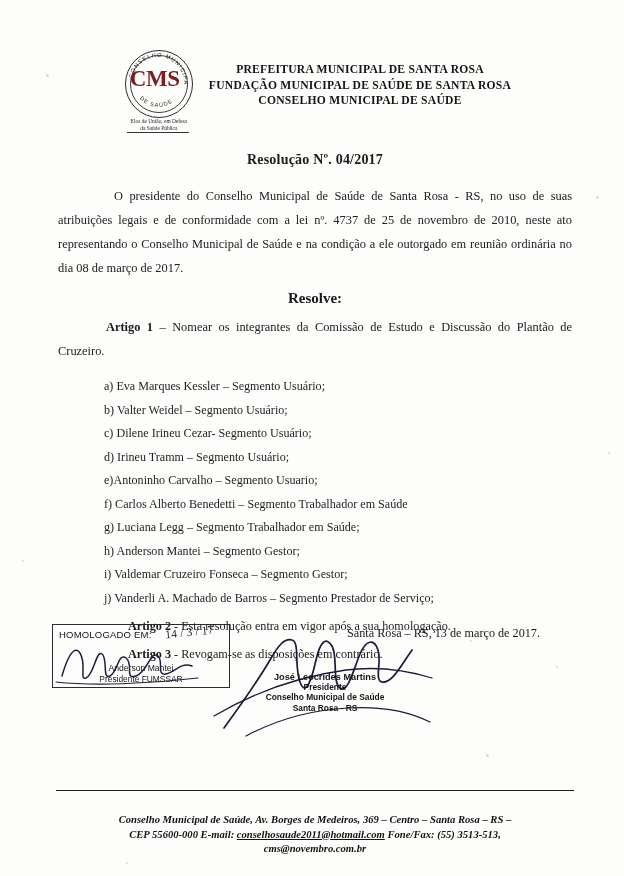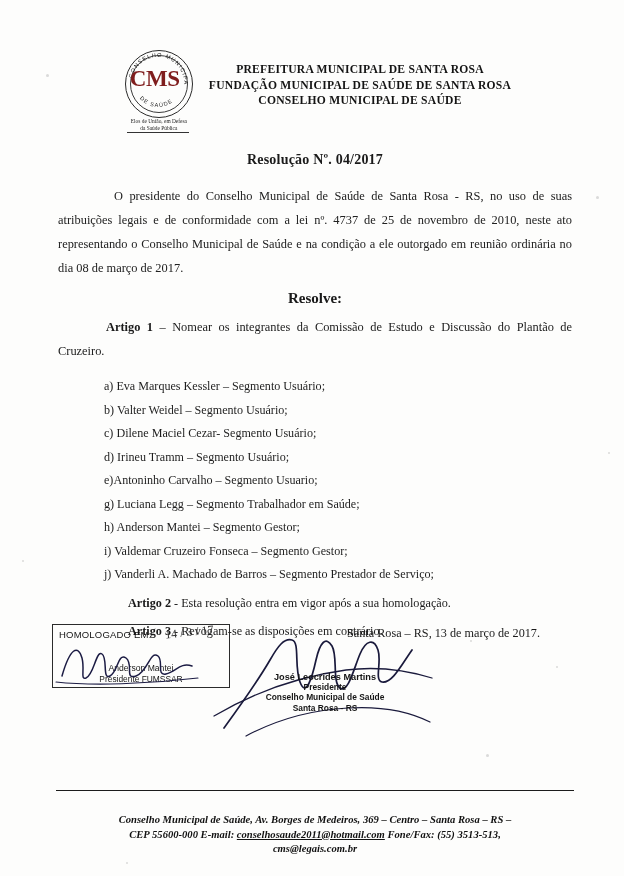--- a/index.html
+++ b/index.html
@@ -316,23 +316,24 @@
 
     <div class="resolve">Resolve:</div>
 
     <p class="artigo1">
       <b>Artigo 1</b><span> – Nomear os integrantes da Comissão de Estudo e Discussão do Plantão de Cruzeiro.</span>
     </p>
 
     <ul class="members">
       <li>a) Eva Marques Kessler – Segmento Usuário;</li>
       <li>b) Valter Weidel – Segmento Usuário;</li>
-      <li>c) Dilene Maciel Cezar- Segmento Usuário;</li>
+      <li>c) Dilene Irineu Cezar- Segmento Usuário;</li>
       <li>d) Irineu Tramm – Segmento Usuário;</li>
       <li>e)Antoninho Carvalho – Segmento Usuario;</li>
+      <li>f) Carlos Alberto Benedetti – Segmento Trabalhador em Saúde</li>
       <li>g) Luciana Legg – Segmento Trabalhador em Saúde;</li>
       <li>h) Anderson Mantei – Segmento Gestor;</li>
       <li>i) Valdemar Cruzeiro Fonseca – Segmento Gestor;</li>
       <li>j) Vanderli A. Machado de Barros – Segmento Prestador de Serviço;</li>
     </ul>
 
     <div class="artigo-line">
       <b>Artigo 2</b><span> - Esta resolução entra em vigor após a sua homologação.</span>
     </div>
     <div class="artigo-line">
@@ -366,16 +367,16 @@
       <div class="sig-name">José Leocrides Martins</div>
       <div class="sig-role">Presidente</div>
       <div class="sig-role">Conselho Municipal de Saúde</div>
       <div class="sig-role">Santa Rosa - RS</div>
     </div>
   </div>
 
   <div class="footer">
     <div>Conselho Municipal de Saúde, Av. Borges de Medeiros, 369 – Centro – Santa Rosa – RS –</div>
     <div><span>CEP 55600-000 E-mail: </span><u>conselhosaude2011@hotmail.com</u><span> Fone/Fax: (55) 3513-513,</span></div>
-    <div>cms@legais.com.br</div>
+    <div>cms@novembro.com.br</div>
   </div>
 
 </div>
 
 </body></html>

